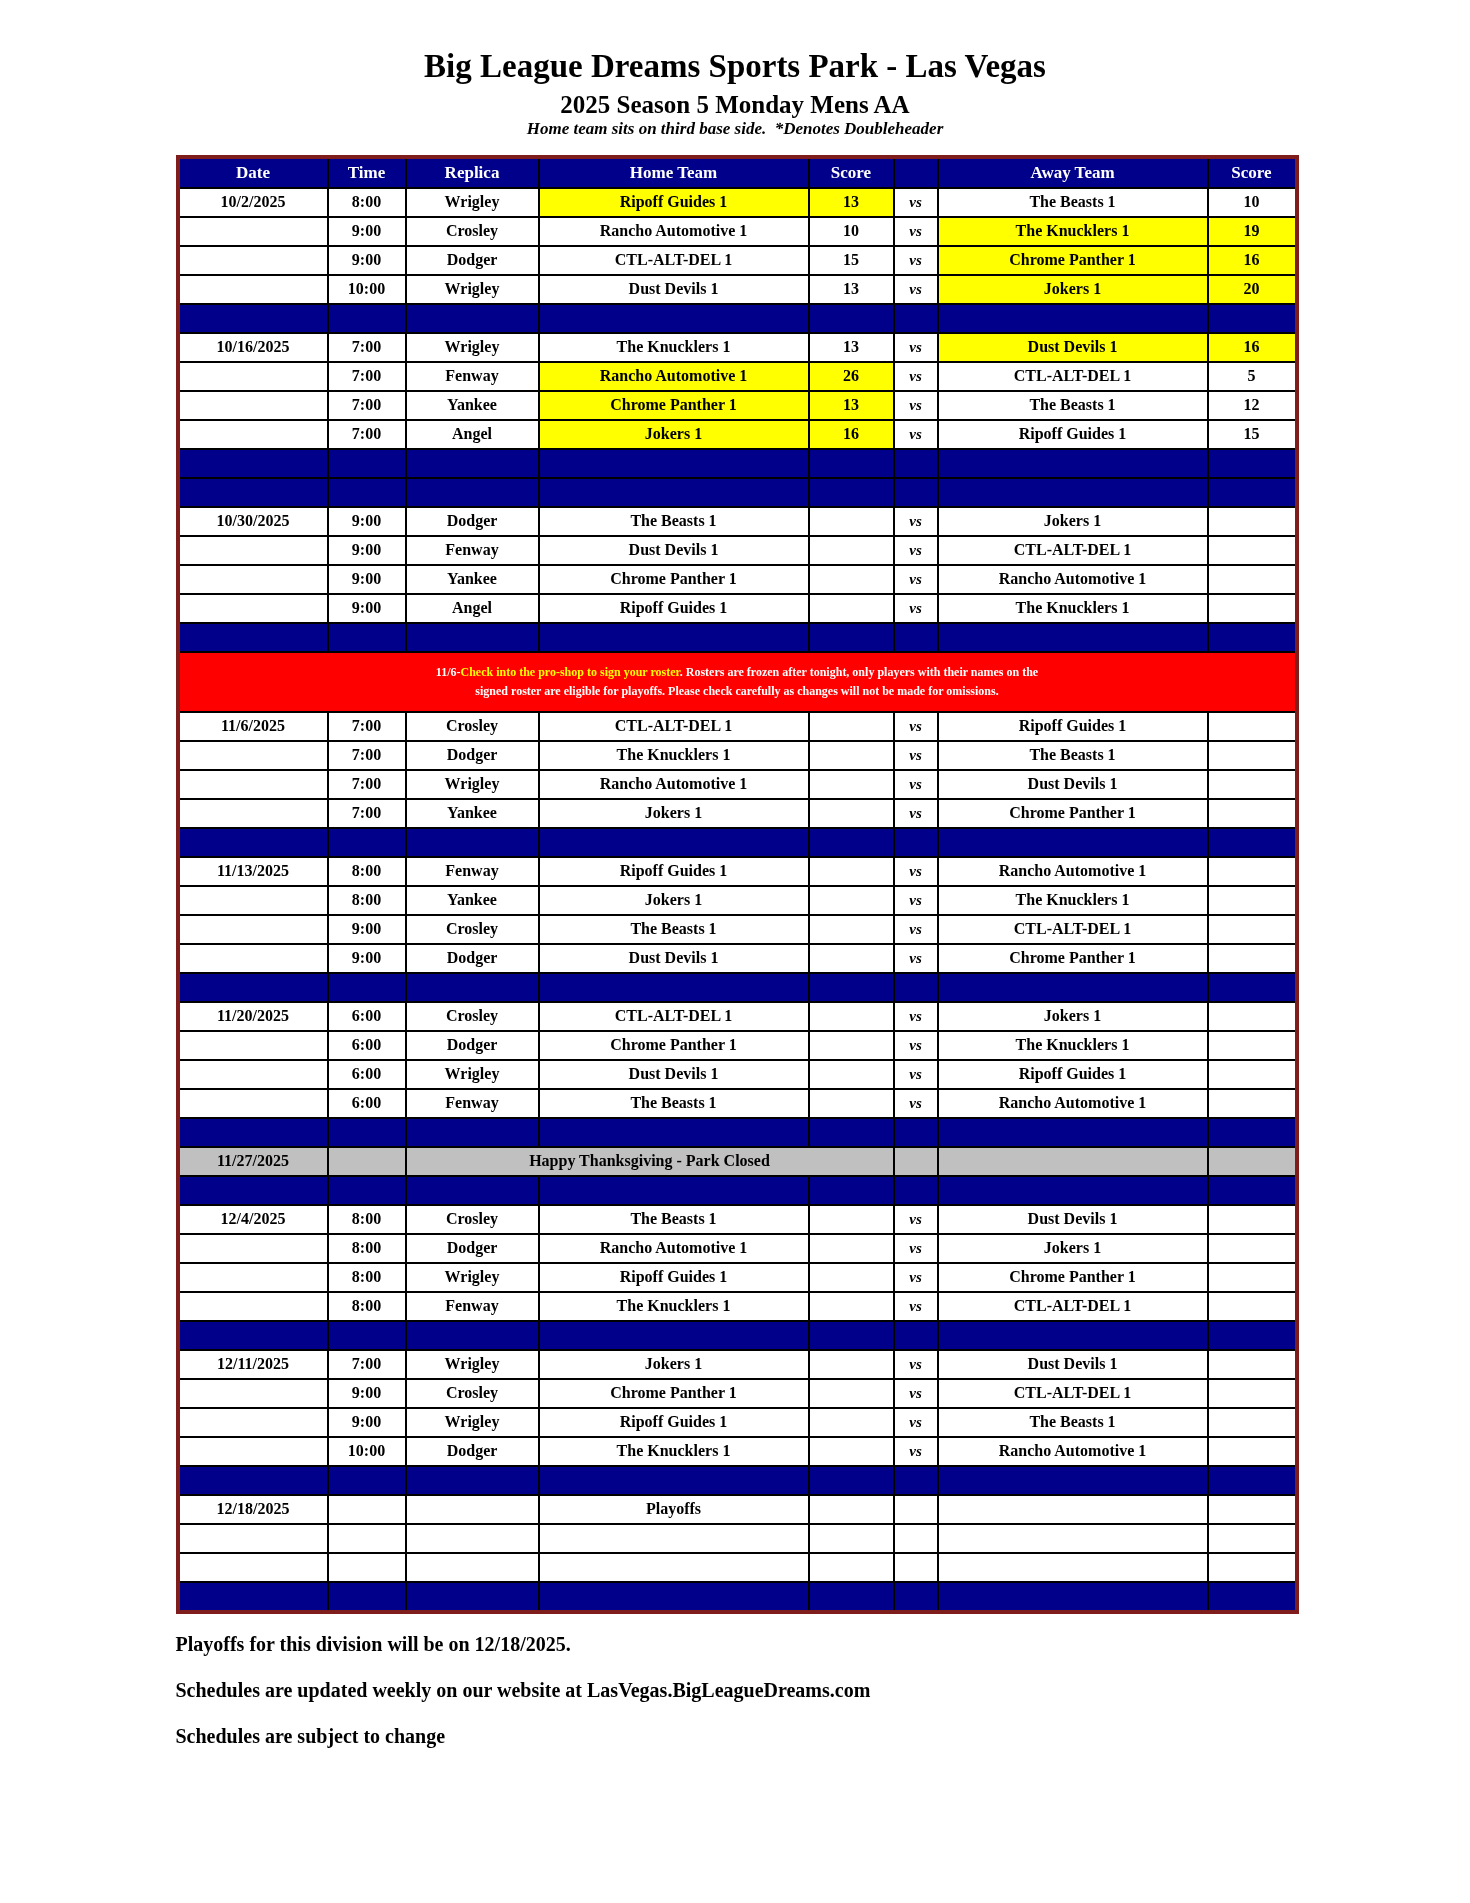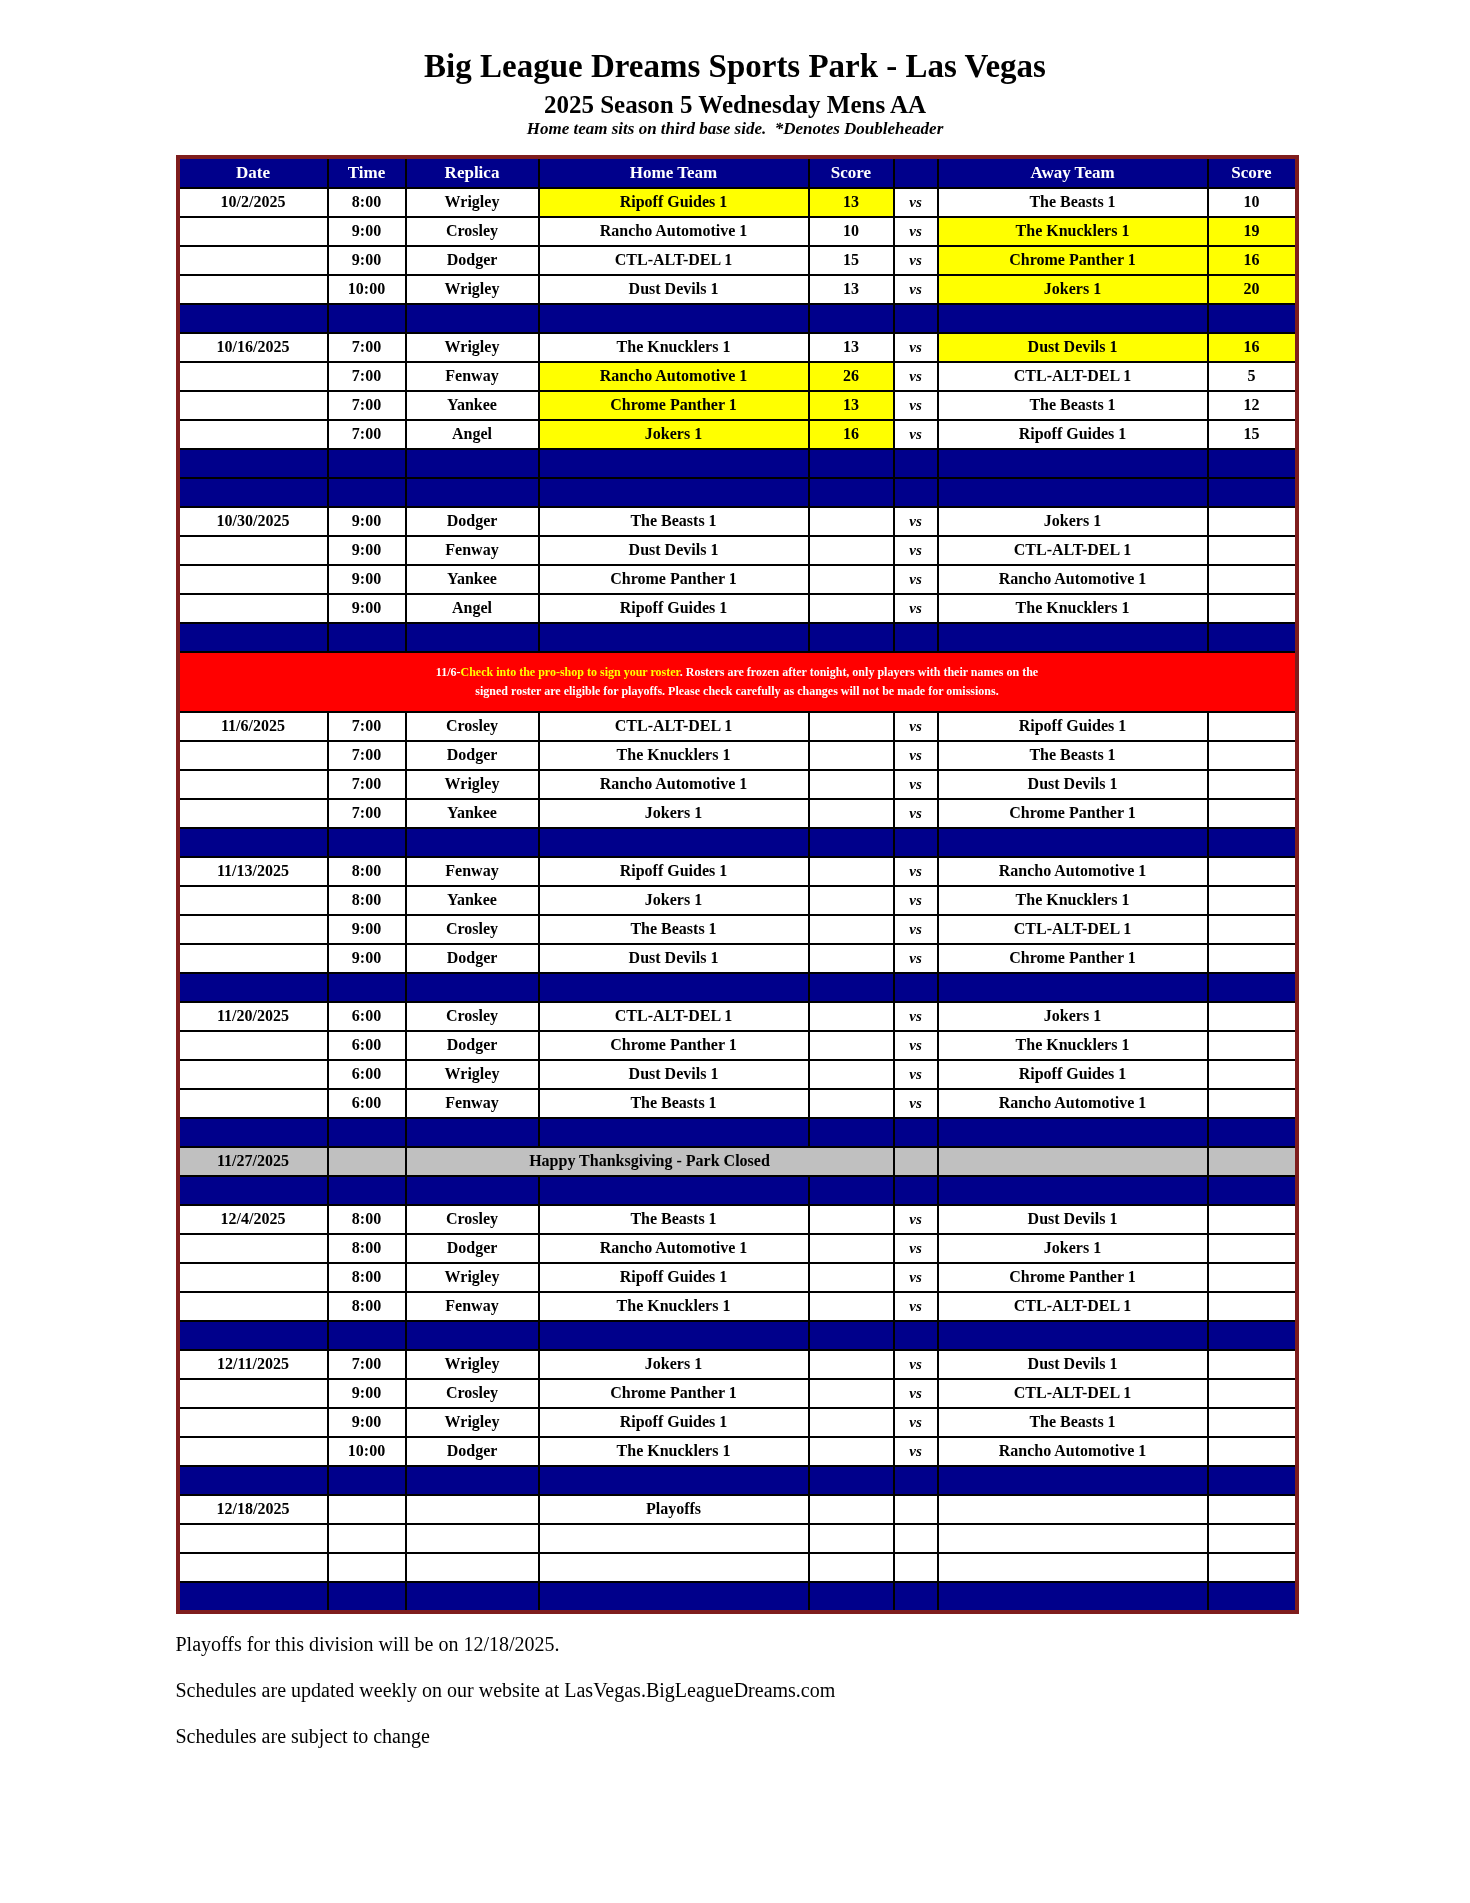--- a/index.html
+++ b/index.html
@@ -33,29 +33,29 @@
   tr.sep td   { background: var(--navy, #00008B); }
   tr.event td { background: var(--gray, #C0C0C0); }
   td.hl       { background: var(--yellow, #FFFF00); }
   td.vs       { font-style: italic; font-size: 15px; }
   tr.banner-row td {
     background: var(--red, #FF0000); color: #fff;
     height: 58px; font-size: 12px; line-height: 1.6; white-space: normal;
   }
   .banner-hl  { color: var(--yellow, #FFFF00); }
 
-  .footer { margin-top: 16px; font-size: 20px; font-weight: normal; text-align: left; }
+  .footer { margin-top: 16px; font-size: 20px; font-weight: bold; text-align: left; }
   .footer .fline { margin-bottom: 17px; line-height: 1.45; }
 </style>
 </head>
 <body>
 
 <div class="content">
   <div class="title">Big League Dreams Sports Park - Las Vegas</div>
-  <div class="subtitle">2025 Season 5 Wednesday Mens AA</div>
+  <div class="subtitle">2025 Season 5 Monday Mens AA</div>
   <div class="note">Home team sits on third base side.  *Denotes Doubleheader</div>
 
   <table class="schedule">
     <colgroup>
       <col style="width:150px">
         <col style="width:78px">
         <col style="width:133px">
       <col style="width:270px">
         <col style="width:85px">
         <col style="width:44px">

